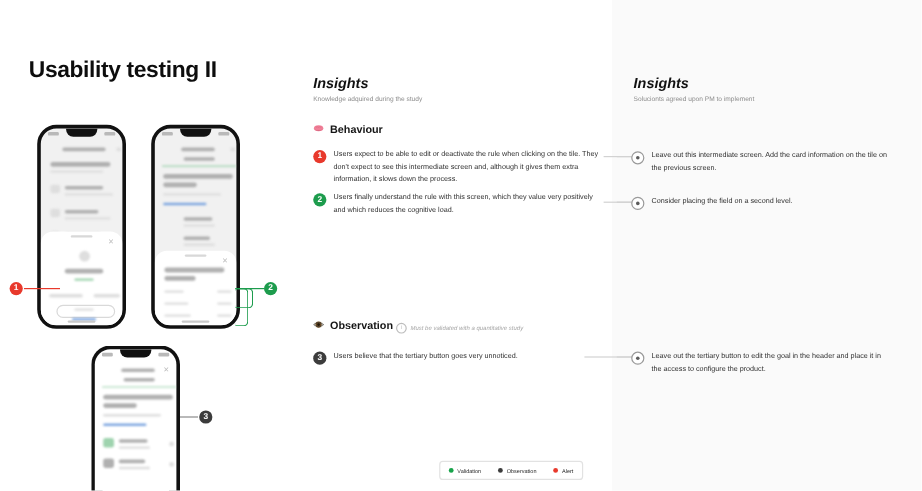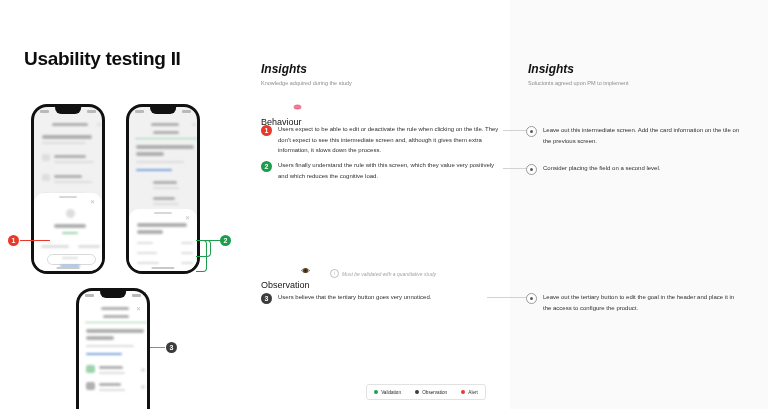--- a/index.html
+++ b/index.html
@@ -89,22 +89,22 @@
     border-top-right-radius:4px;border-bottom-right-radius:4px;
   }
   
   .col-head{
     position:absolute;font-size:12px;font-weight:bold;color:#111;font-style:italic;
   }
   .col-sub{
     position:absolute;font-size:5.5px;color:#8d8d8d;
   }
   .section-head{
-    position:absolute;display:flex;align-items:flex-end;gap:5px;
-    font-size:9px;font-weight:normal;color:#151515;flex-direction:column;
+    position:absolute;display:flex;align-items:flex-start;gap:5px;
+    font-size:9px;font-weight:bold;color:#151515;
   }
   .sec-icon{width:9px;height:9px;display:block;}
   .note{
     position:absolute;display:flex;align-items:center;gap:3px;
     font-size:5px;color:#a5a5a5;font-style:italic;
   }
   .note-i{
     width:7px;height:7px;border:0.7px solid #bdbdbd;border-radius:50%;
     display:flex;align-items:center;justify-content:center;
     font-size:5px;font-style:normal;color:#bdbdbd;line-height:1;

